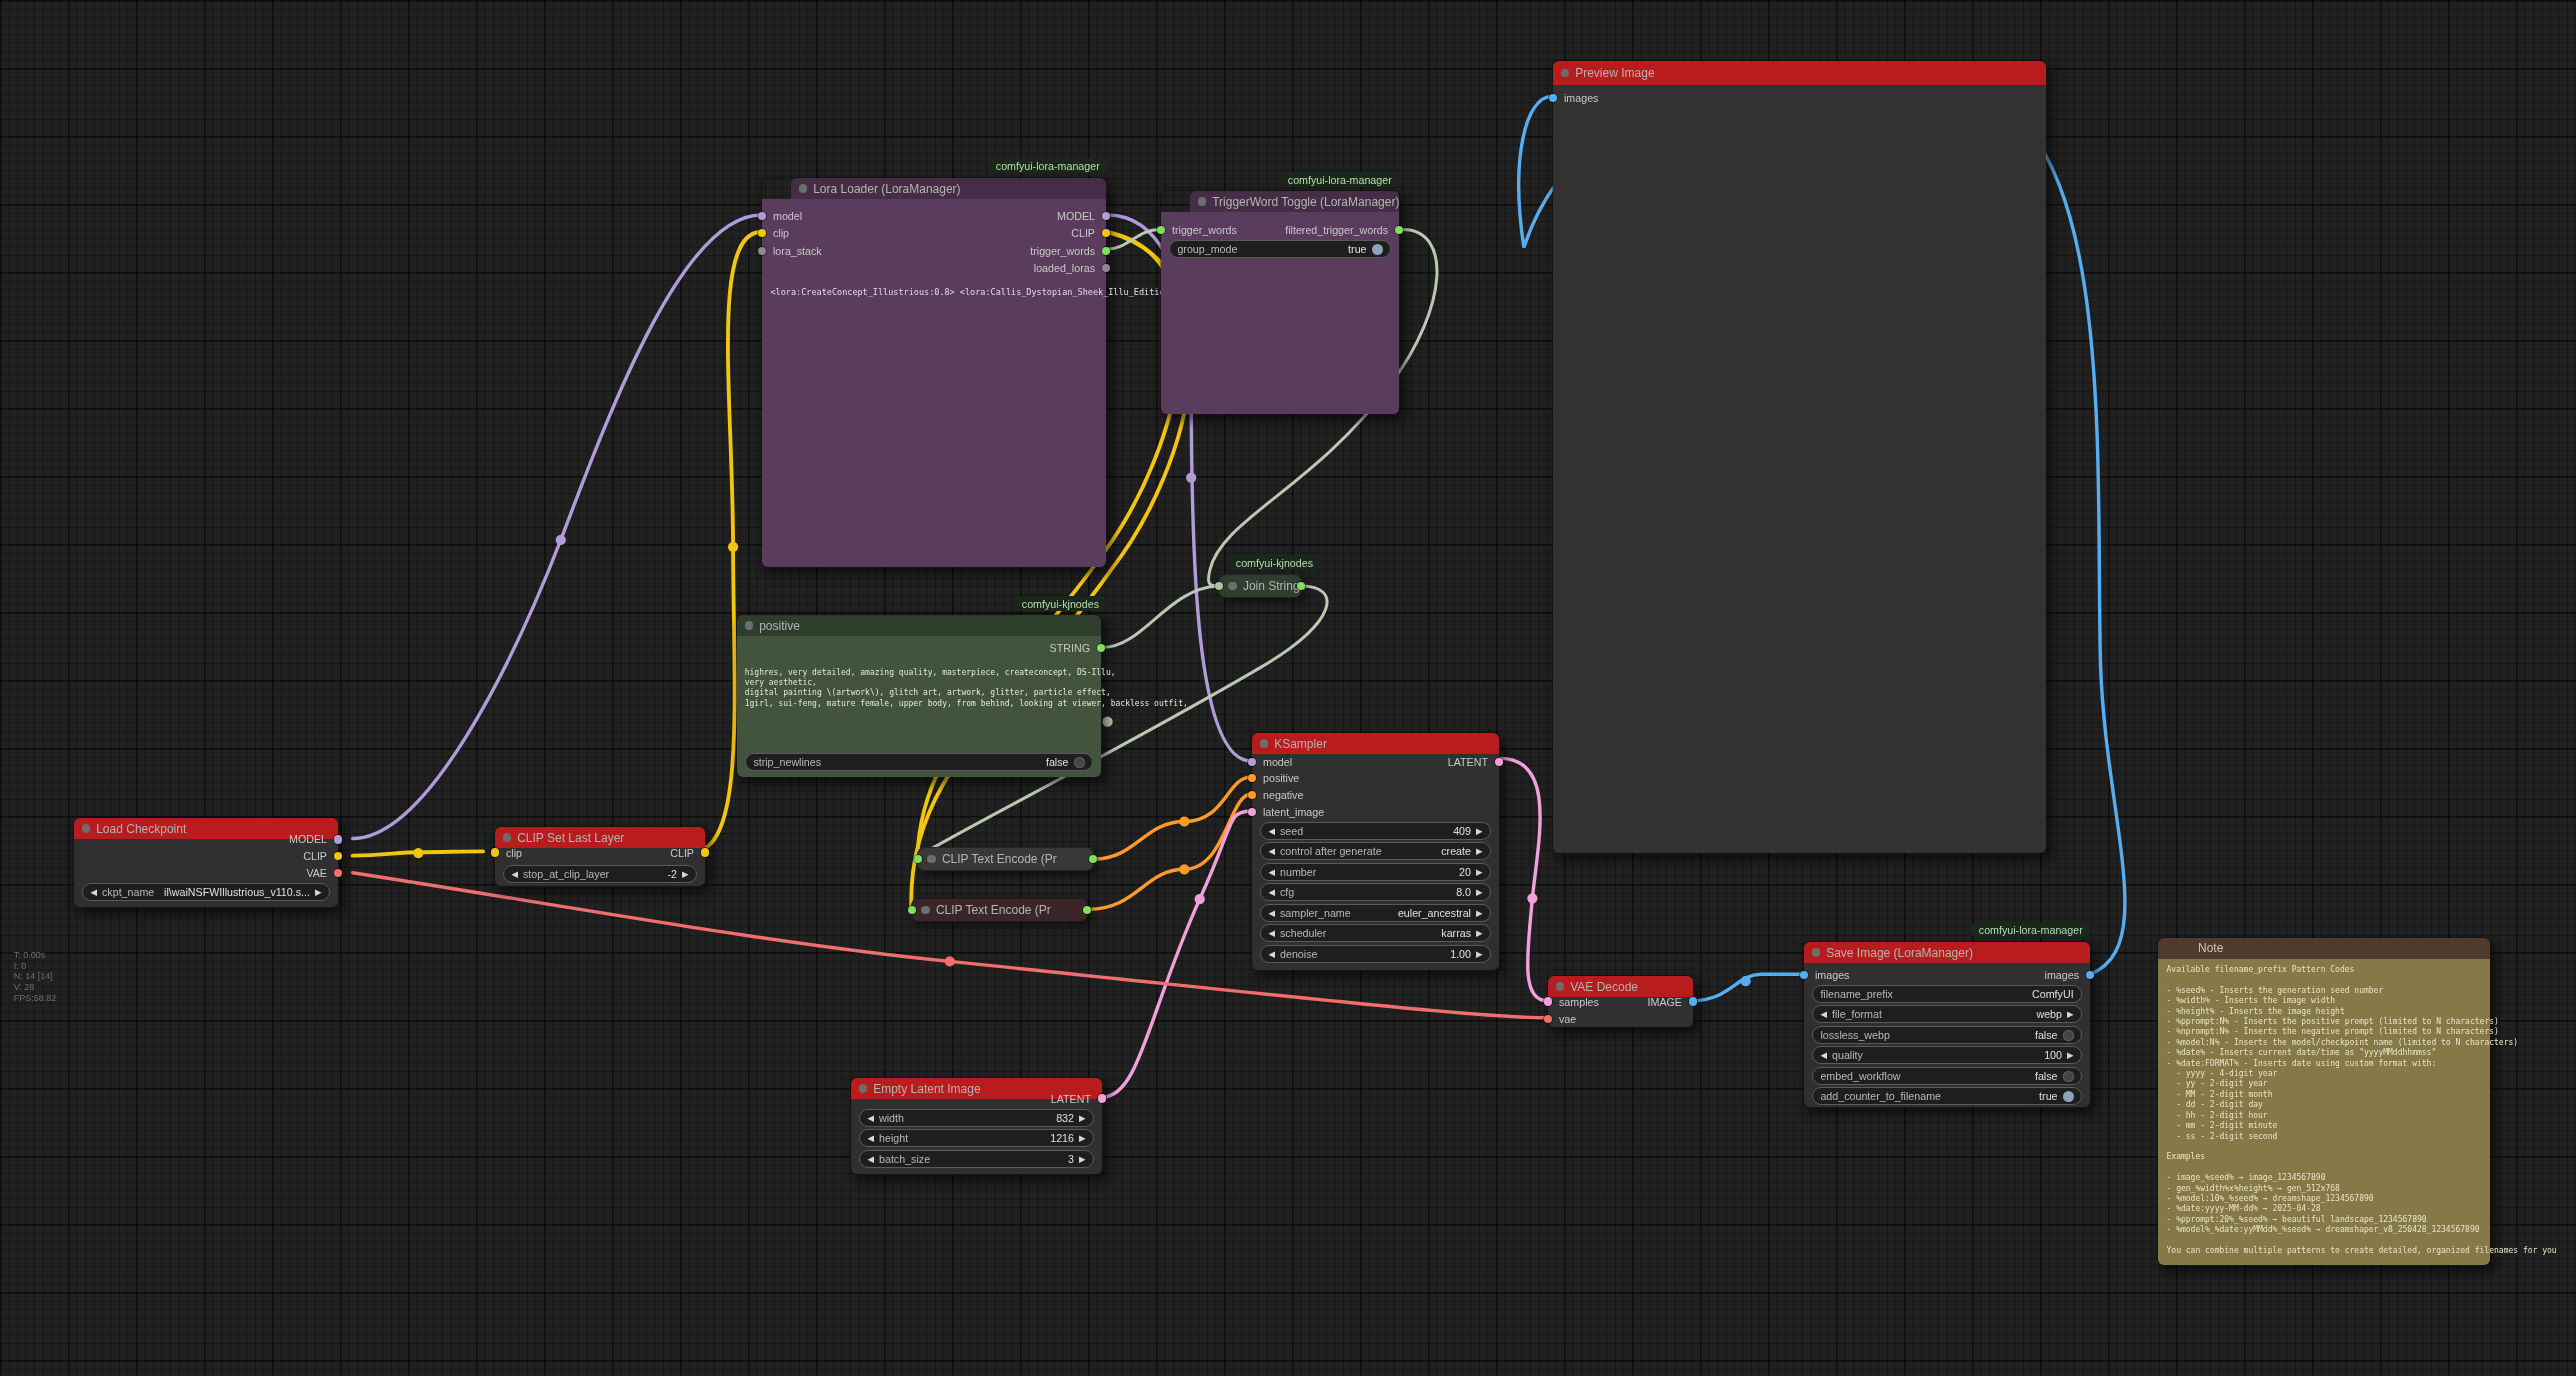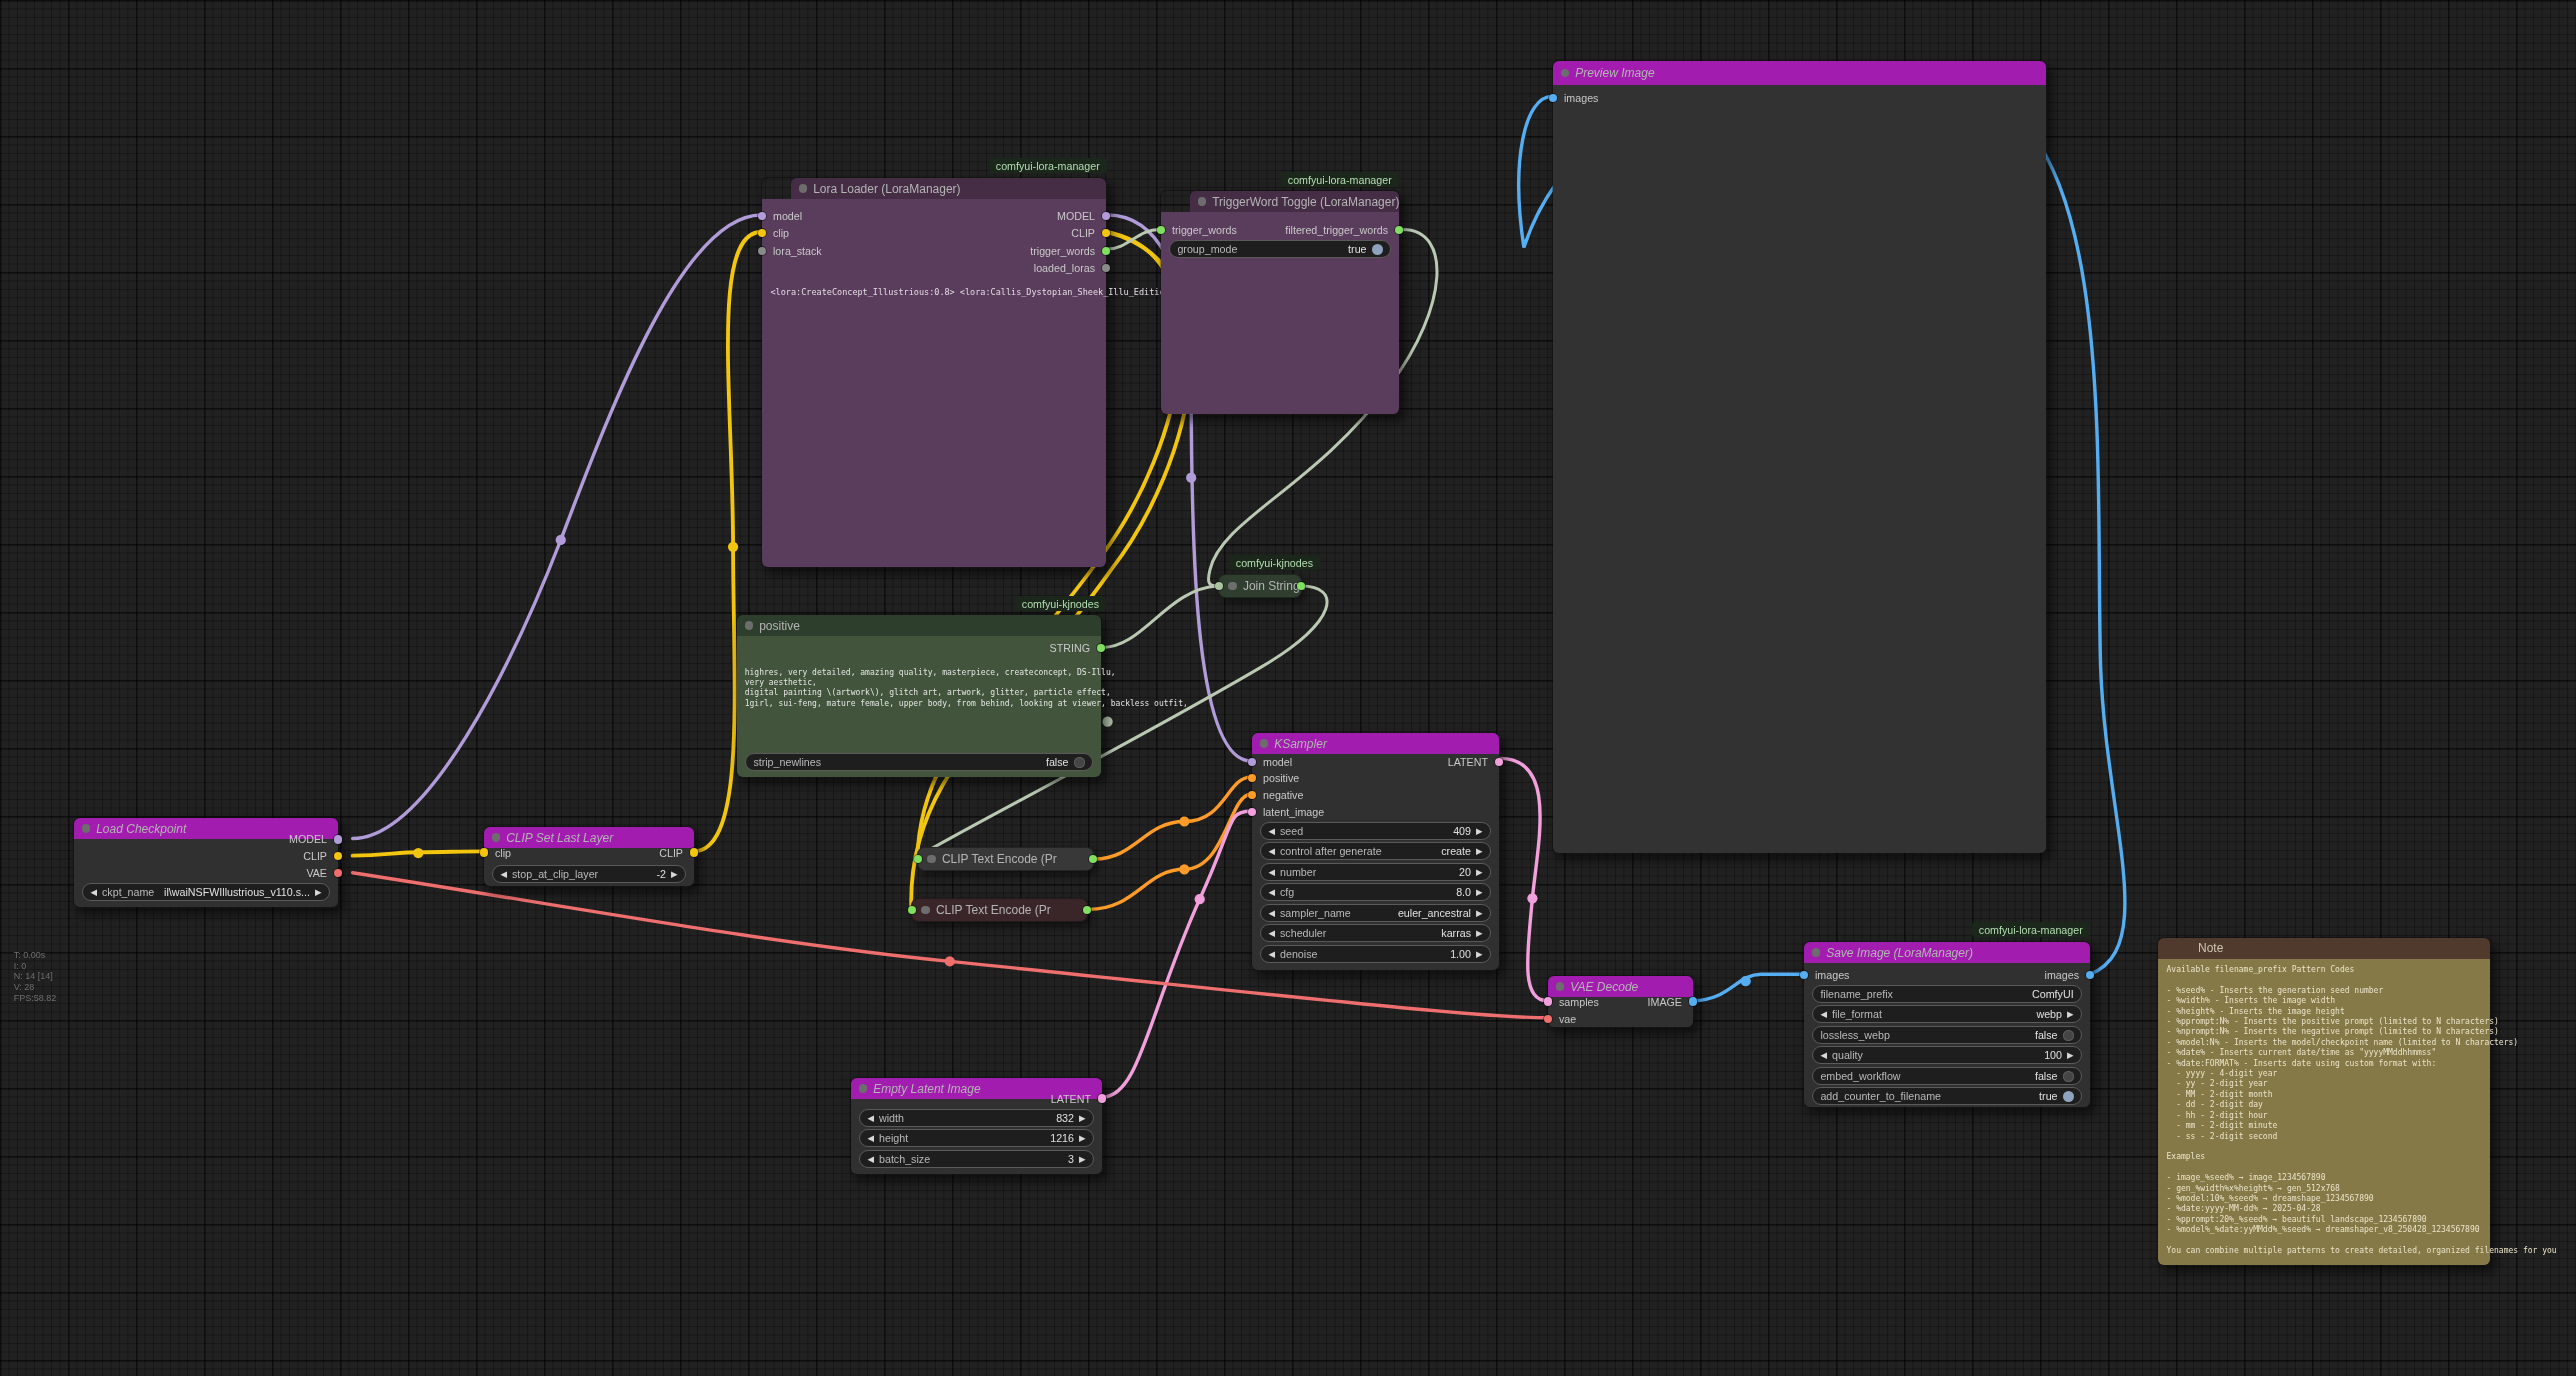--- a/index.html
+++ b/index.html
@@ -13,21 +13,21 @@
       linear-gradient(90deg, rgba(0,0,0,.35) 1.7px, transparent 1.7px);
     background-size:8.5px 8.5px,8.5px 8.5px,68px 68px,68px 68px;
     font-family:"Liberation Sans",sans-serif;
   }
   #wires{position:absolute;left:0;top:0;z-index:1;}
   .n{position:absolute;z-index:2;border-radius:6.8px;box-shadow:4.3px 5.1px 10.2px rgba(0,0,0,.55);border:0.9px solid rgba(0,0,0,.35);box-sizing:border-box;}
   .tb{height:21.3px;display:flex;align-items:center;gap:6px;padding:0 7.7px;border-radius:6px 6px 0 0;font-size:12px;color:#b4b4b4;white-space:nowrap;}
   .cdot{width:8.5px;height:8.5px;border-radius:50%;background:#6d6d6d;flex:0 0 auto;}
   .bd{position:absolute;left:0;right:0;top:21.3px;bottom:0;border-radius:0 0 6px 6px;}
   
-  .t-std .tb{background:#a21caf;font-style:italic;} .t-std .bd{background:#303030;}
+  .t-std .tb{background:#b91c1c;} .t-std .bd{background:#303030;}
   .t-purple .tb{background:#452d45;margin-left:29px;} .t-purple .bd{background:#5a3c5c;}
   .t-green .tb{background:#2d3e2c;} .t-green .bd{background:#42553c;}
   .t-note .tb{background:#4f3a2d;color:#cfc5ae;padding-left:40px;} .t-note .bd{background:#857947;}
   
   .prow{position:absolute;left:0;right:0;height:12px;line-height:12px;font-size:10.7px;color:#c9c9c9;}
   .plabel{margin-left:11px;}
   .plabel-r{position:absolute;right:11px;}
   .dot{position:absolute;width:8.5px;height:8.5px;border-radius:50%;box-shadow:0 0 0 0.9px rgba(0,0,0,.45);}
   .din{left:-4.3px;top:1.7px;} .dout{right:-4.3px;top:1.7px;}
   .c-model{background:#b19cd9;} .c-clip{background:#f2c50f;} .c-gray{background:#8a8a8a;}
@@ -104,21 +104,21 @@
       <span class="dot dout c-vae"></span>
     </div>
   <div class="w" style="top:65px">
     <span class="arr">◀</span>
     <span>ckpt_name</span>
     <span class="val">il\waiNSFWIllustrious_v110.s...</span>
     <span class="arr">▶</span>
   </div>
 </div>
 
-<div class="n t-std" style="left:483px;top:826px;width:212px;height:61px">
+<div class="n t-std" style="left:494px;top:826px;width:212px;height:61px">
   <div class="tb">
       <span class="cdot"></span>
       <span>CLIP Set Last Layer</span>
     </div>
   <div class="bd"></div>
   <div class="prow" style="top:19.6px"><span class="dot din c-clip"></span><span class="plabel">clip</span><span class="plabel-r">CLIP</span><span class="dot dout c-clip"></span></div>
   <div class="w" style="top:38px">
     <span class="arr">◀</span>
     <span>stop_at_clip_layer</span>
     <span class="val">-2</span>

